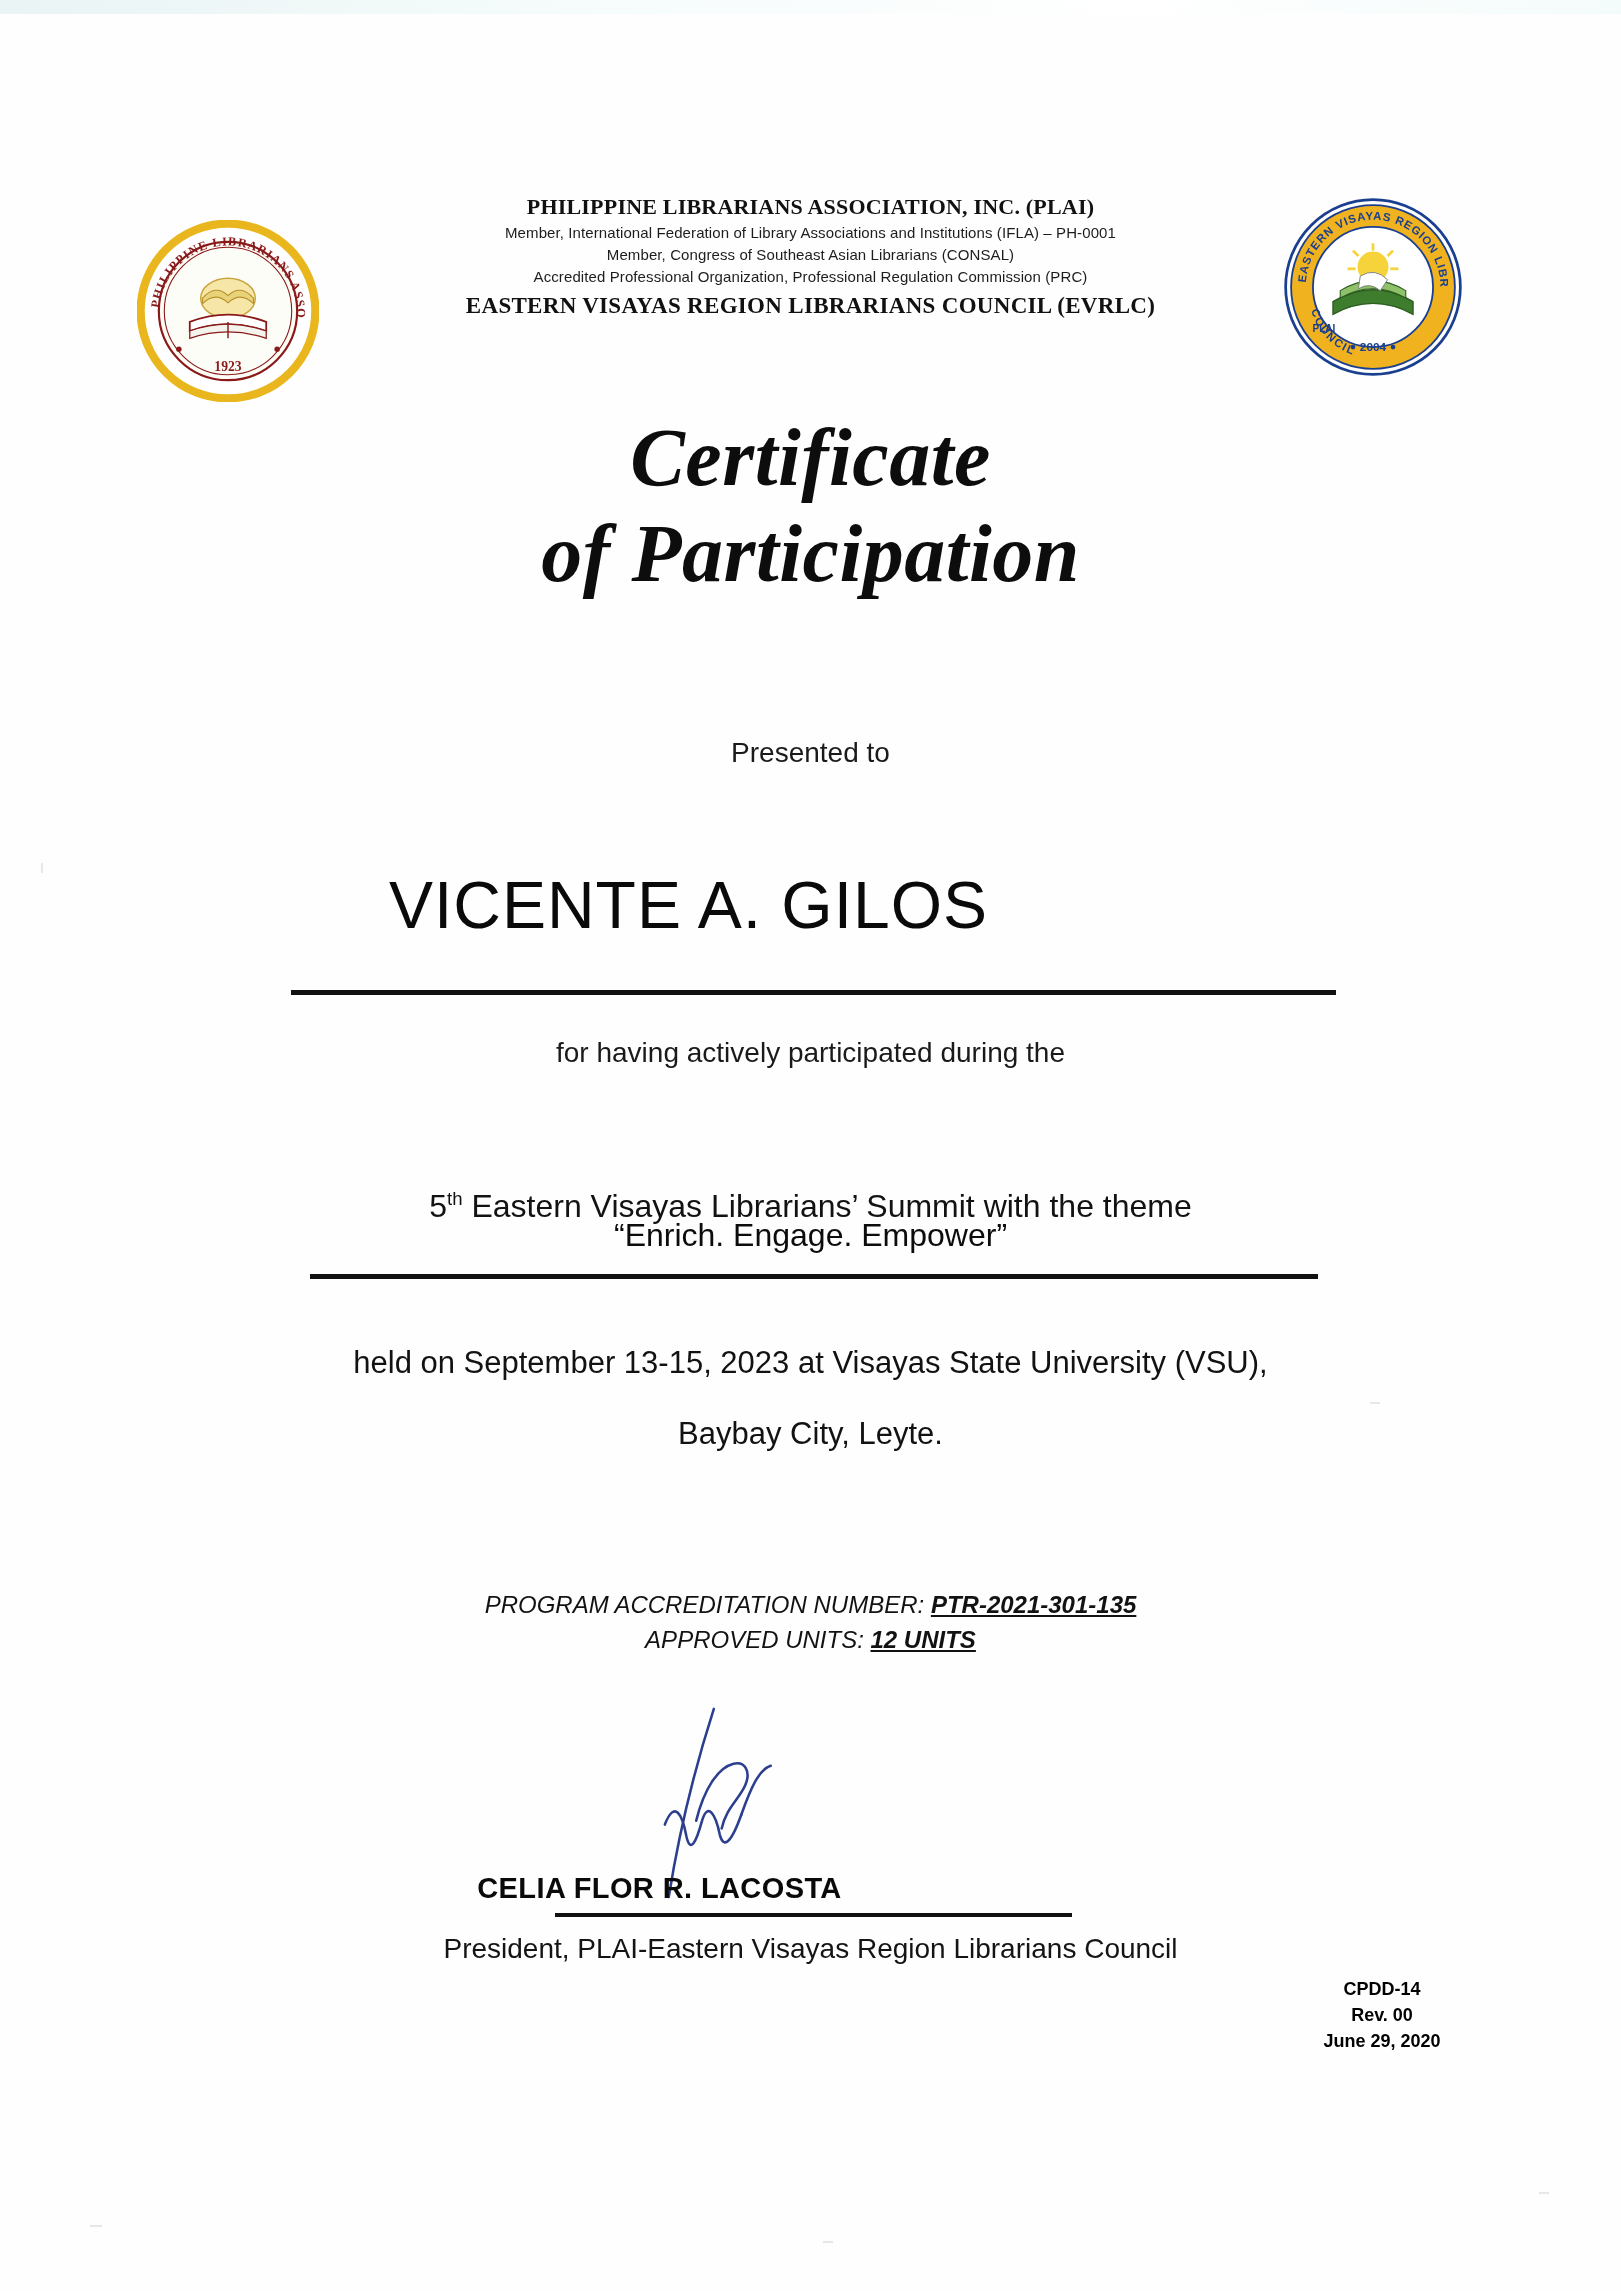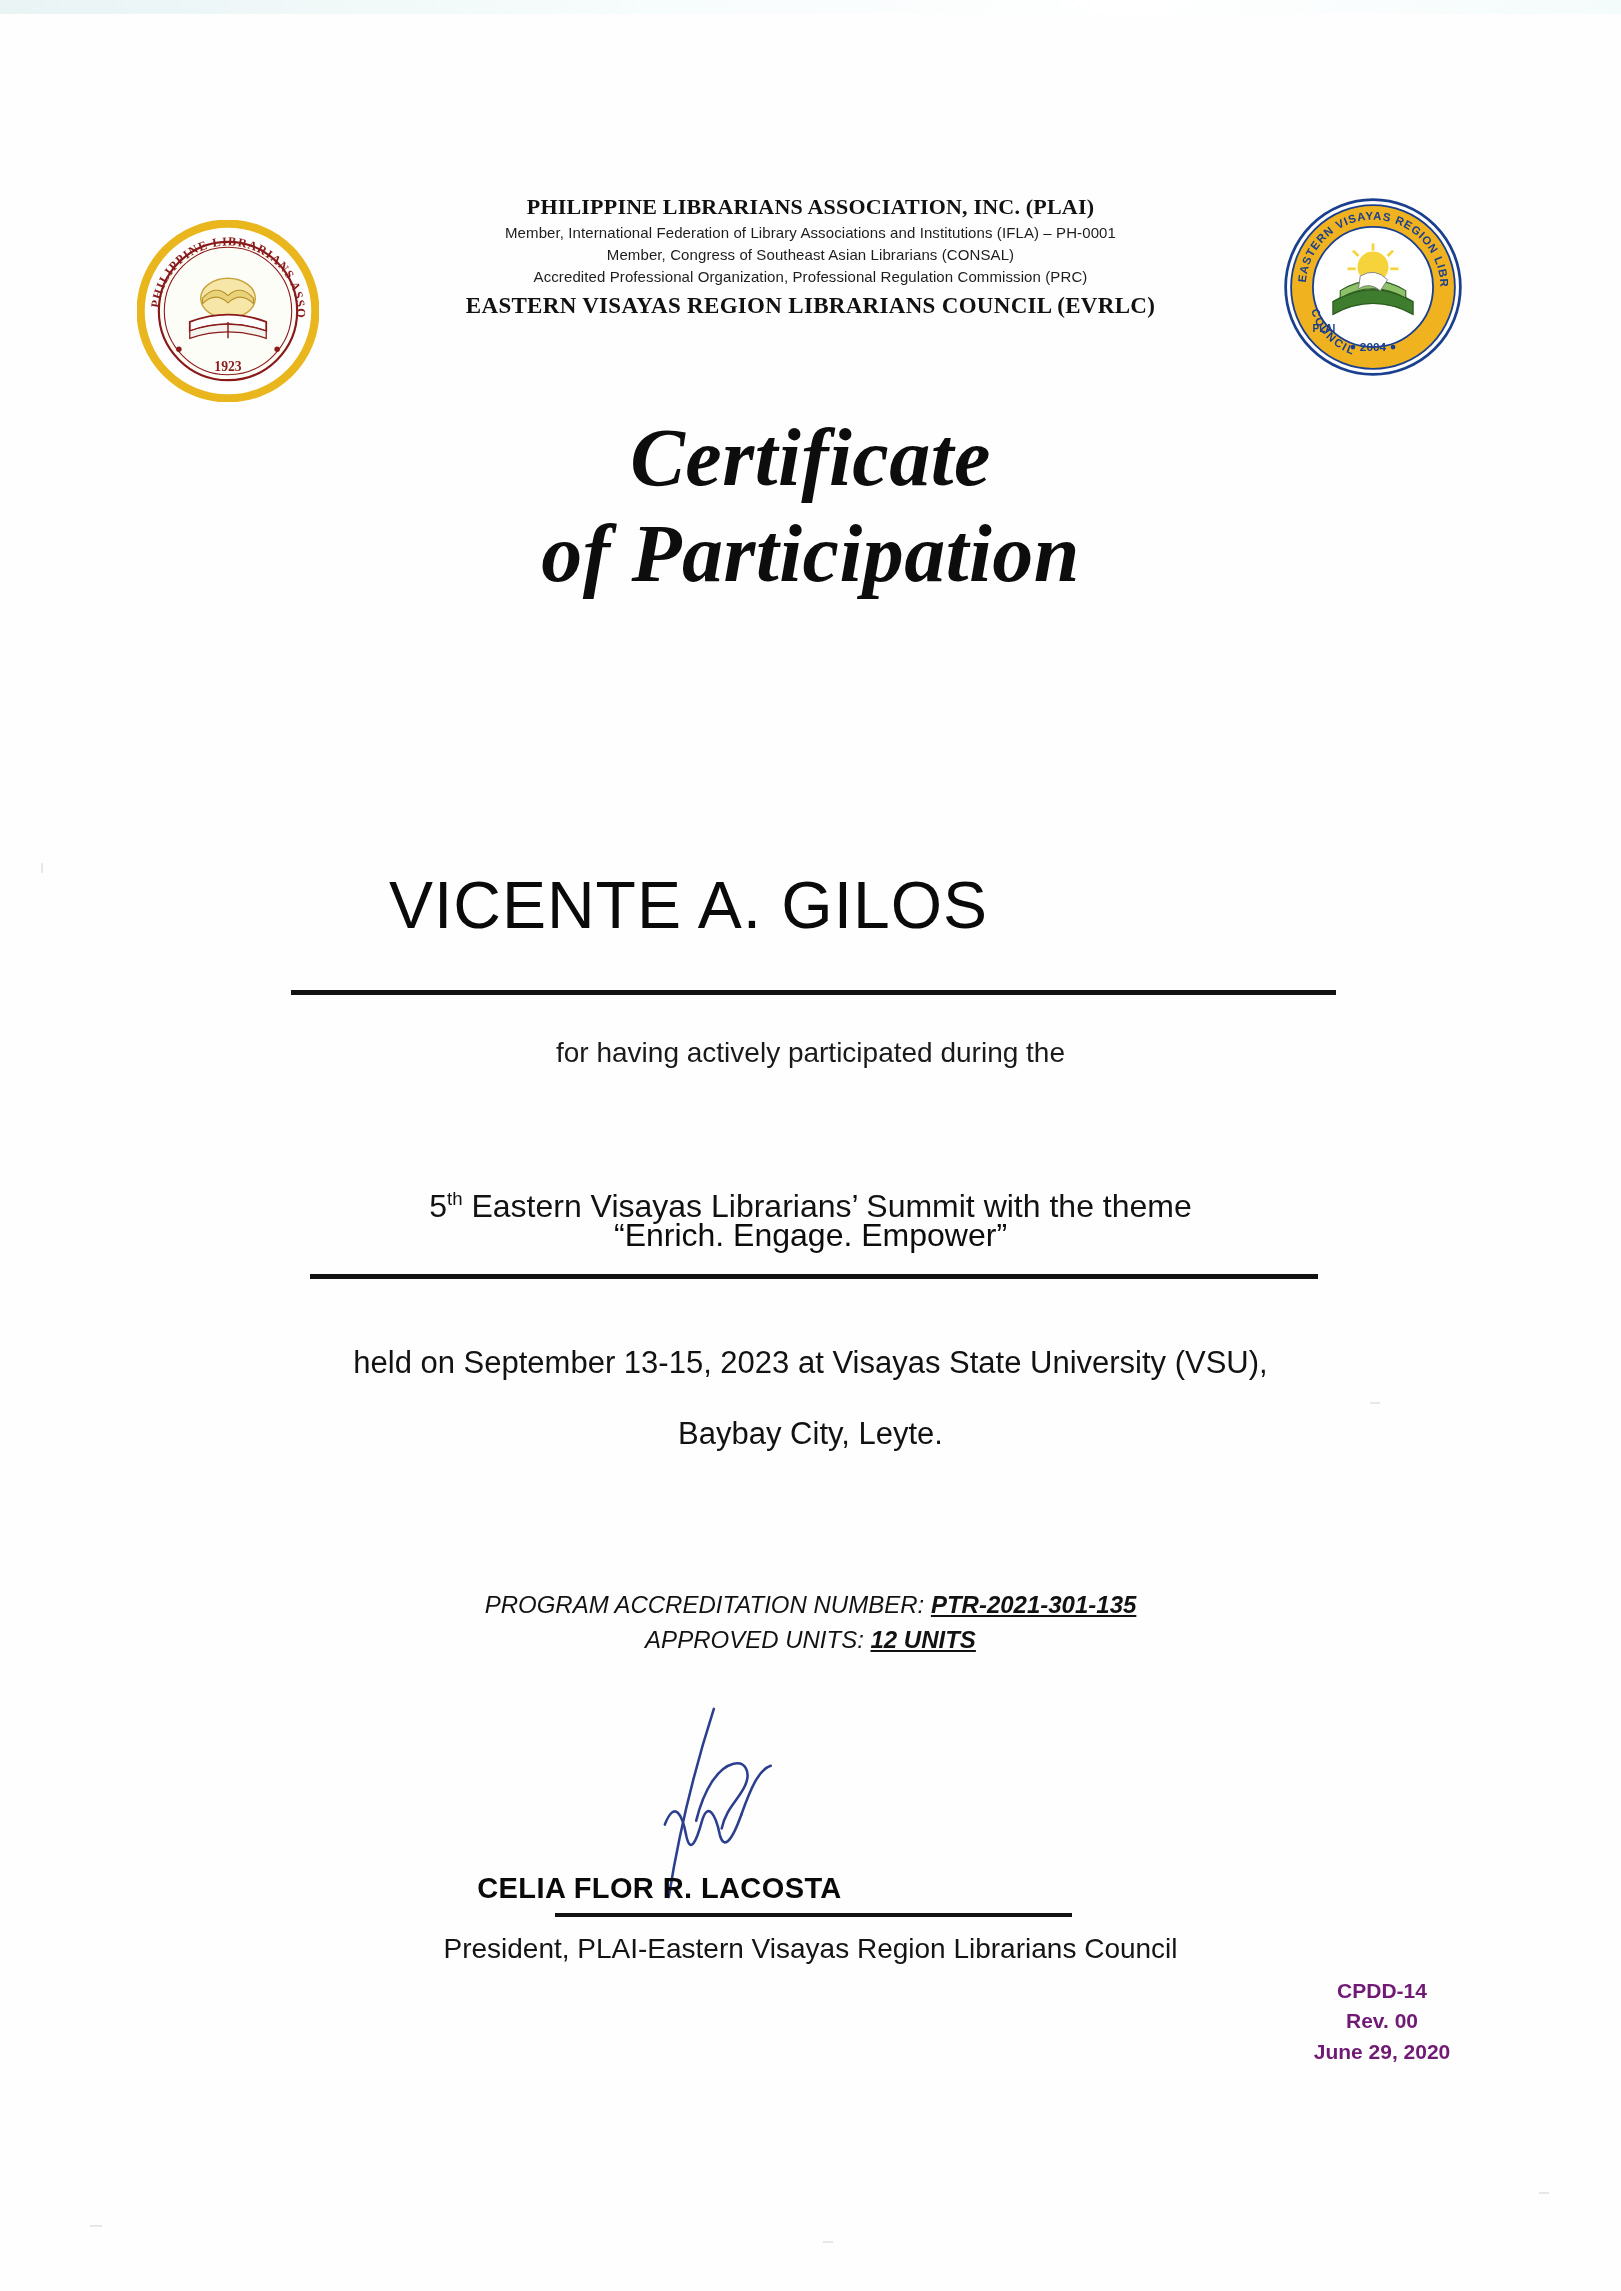--- a/index.html
+++ b/index.html
@@ -235,24 +235,24 @@
     font-size: 28px;
     color: #141414;
   }
 
   .doc-code {
     position: absolute;
     left: 1284px;
     top: 1976px;
     width: 196px;
     text-align: center;
-    font-size: 21px;
+    font-size: 18px;
     font-weight: bold;
     line-height: 1.45;
-    color: #701a75;
+    color: #000000;
   }
 
   
   .speck {
     position: absolute;
     background: #cfcfcf;
     opacity: .5;
   }
 </style>
 </head>
@@ -327,20 +327,21 @@
       <div class="org-line">Accredited Professional Organization, Professional Regulation Commission (PRC)</div>
       <div class="council-name">EASTERN VISAYAS REGION LIBRARIANS COUNCIL (EVRLC)</div>
     </div>
   </div>
 
   <div class="cert-title">
     <span>Certificate</span>
     <span class="l2">of Participation</span>
   </div>
 
+  <div class="presented-to">Presented to</div>
 
   <div class="recipient">VICENTE A. GILOS</div>
   <div class="rule rule-name"></div>
 
   <div class="subline">for having actively participated during the</div>
 
   <div class="event">
     <span>5</span><sup>th</sup>
     <span>Eastern Visayas Librarians’ Summit with the theme</span>
   </div>

